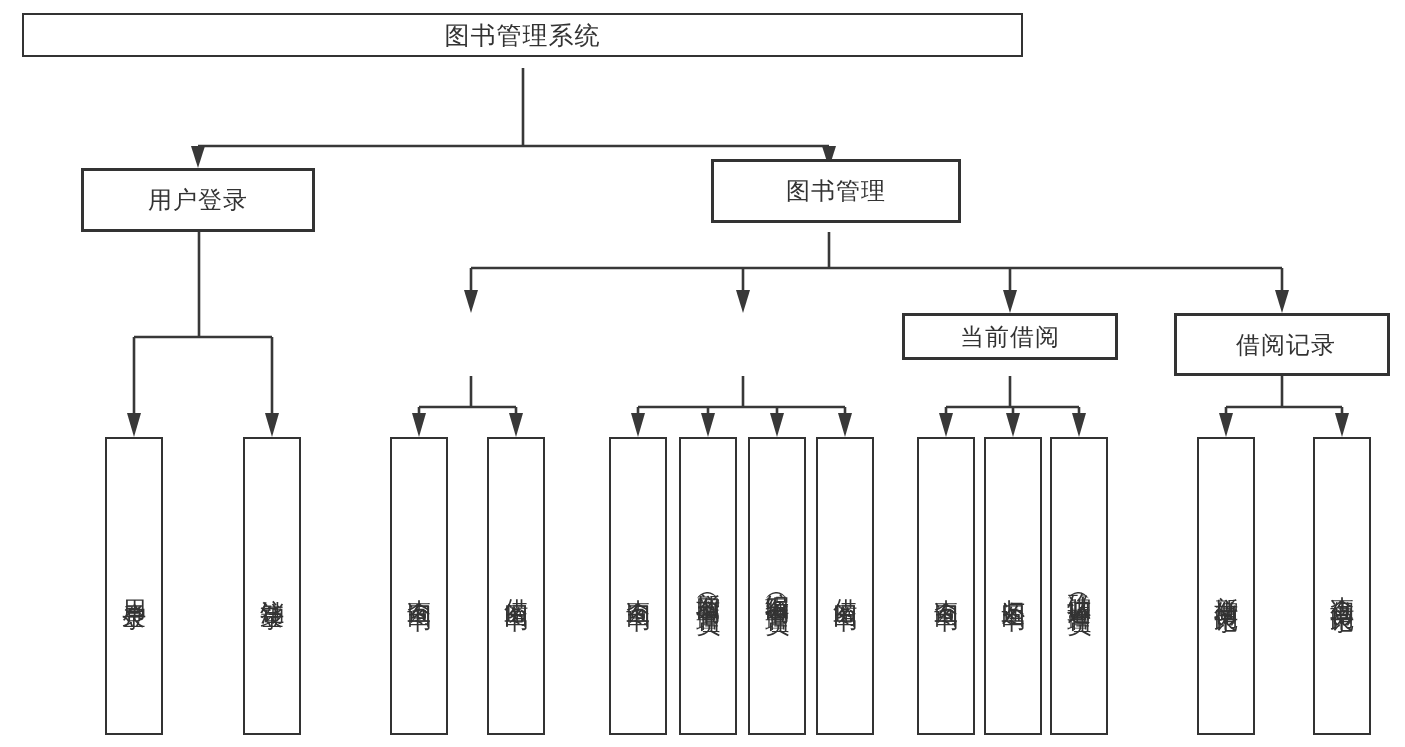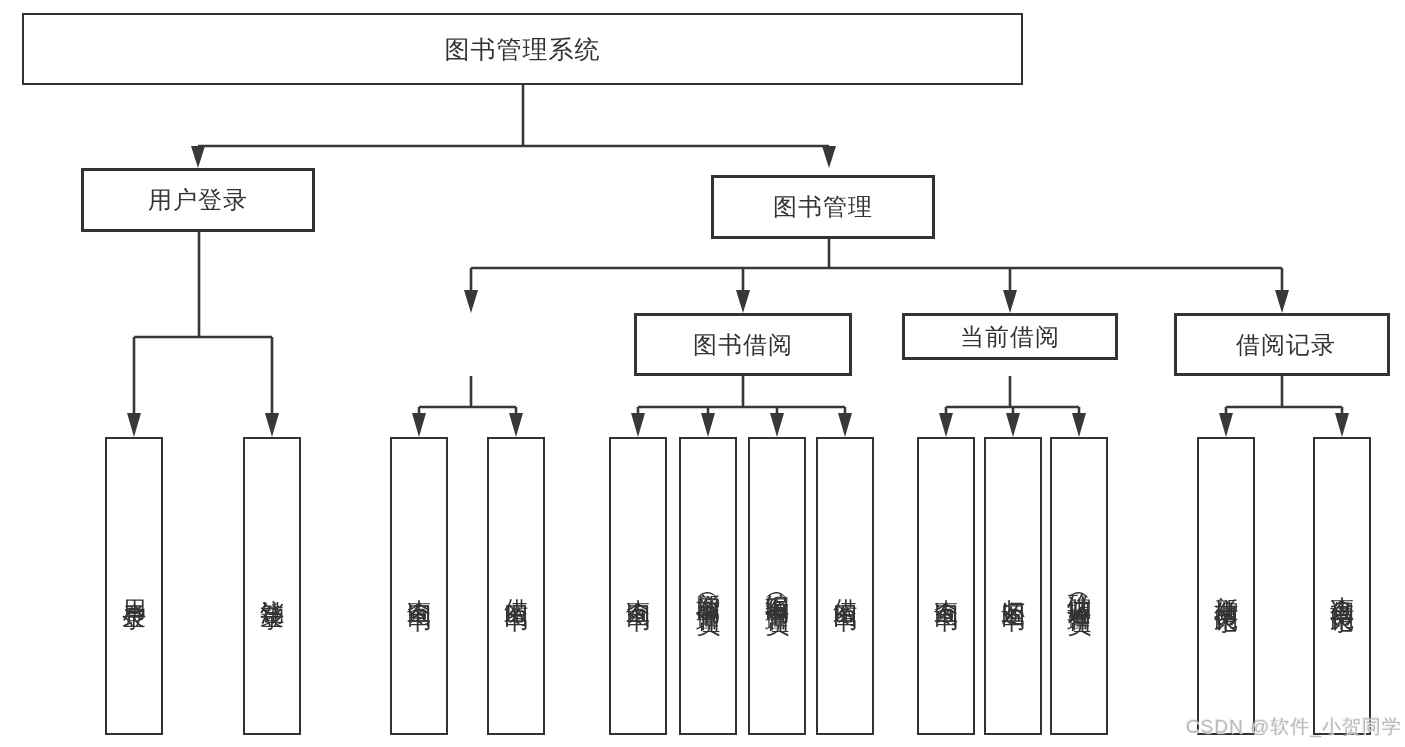--- a/index.html
+++ b/index.html
@@ -62,26 +62,25 @@
     <path d="M1010 376 V407 M946 407 H1079 M946 407 V415 M1013 407 V415 M1079 407 V415"></path>
     <polygon points="946,437 939,413 953,413"></polygon>
     <polygon points="1013,437 1006,413 1020,413"></polygon>
     <polygon points="1079,437 1072,413 1086,413"></polygon>
 
     <path d="M1282 376 V407 M1226 407 H1342 M1226 407 V415 M1342 407 V415"></path>
     <polygon points="1226,437 1219,413 1233,413"></polygon>
     <polygon points="1342,437 1335,413 1349,413"></polygon>
   </svg>
 
-  <div class="box root hbox" style="left:22px;top:13px;width:1001px;height:72px;">图书管理系统</div>
+  <div class="box root hbox" style="left:22px;top:13px;width:1001px;height:44px;">图书管理系统</div>
 
   <div class="box lvl hbox" style="left:81px;top:168px;width:234px;height:64px;">用户登录</div>
-  <div class="box lvl hbox" style="left:711px;top:175px;width:224px;height:64px;">图书管理</div>
+  <div class="box lvl hbox" style="left:711px;top:159px;width:250px;height:64px;">图书管理</div>
 
-  <div class="box lvl hbox" style="left:634px;top:313px;width:218px;height:63px;">图书借阅</div>
   <div class="box lvl hbox" style="left:902px;top:313px;width:216px;height:47px;">当前借阅</div>
   <div class="box lvl hbox" style="left:1174px;top:313px;width:216px;height:63px;padding-left:8px;">借阅记录</div>
 
   <div class="box leaf" style="left:105px;top:437px;width:58px;height:298px;">用户登录</div>
   <div class="box leaf" style="left:243px;top:437px;width:58px;height:298px;">注销登录</div>
 
   <div class="box leaf" style="left:390px;top:437px;width:58px;height:298px;">查询图书</div>
   <div class="box leaf" style="left:487px;top:437px;width:58px;height:298px;">借阅图书</div>
 
   <div class="box leaf" style="left:609px;top:437px;width:58px;height:298px;">查询图书</div>
@@ -89,14 +88,13 @@
   <div class="box leaf" style="left:748px;top:437px;width:58px;height:298px;">编辑图书（管理员）</div>
   <div class="box leaf" style="left:816px;top:437px;width:58px;height:298px;">借阅图书</div>
 
   <div class="box leaf" style="left:917px;top:437px;width:58px;height:298px;">查询图书</div>
   <div class="box leaf" style="left:984px;top:437px;width:58px;height:298px;">归还图书</div>
   <div class="box leaf" style="left:1050px;top:437px;width:58px;height:298px;">确认归还（管理员）</div>
 
   <div class="box leaf" style="left:1197px;top:437px;width:58px;height:298px;">新增借阅记录</div>
   <div class="box leaf" style="left:1313px;top:437px;width:58px;height:298px;">查询借阅记录</div>
 
-  <div class="watermark">CSDN @软件_小贺同学</div>
 </div>
 
 </body></html>

